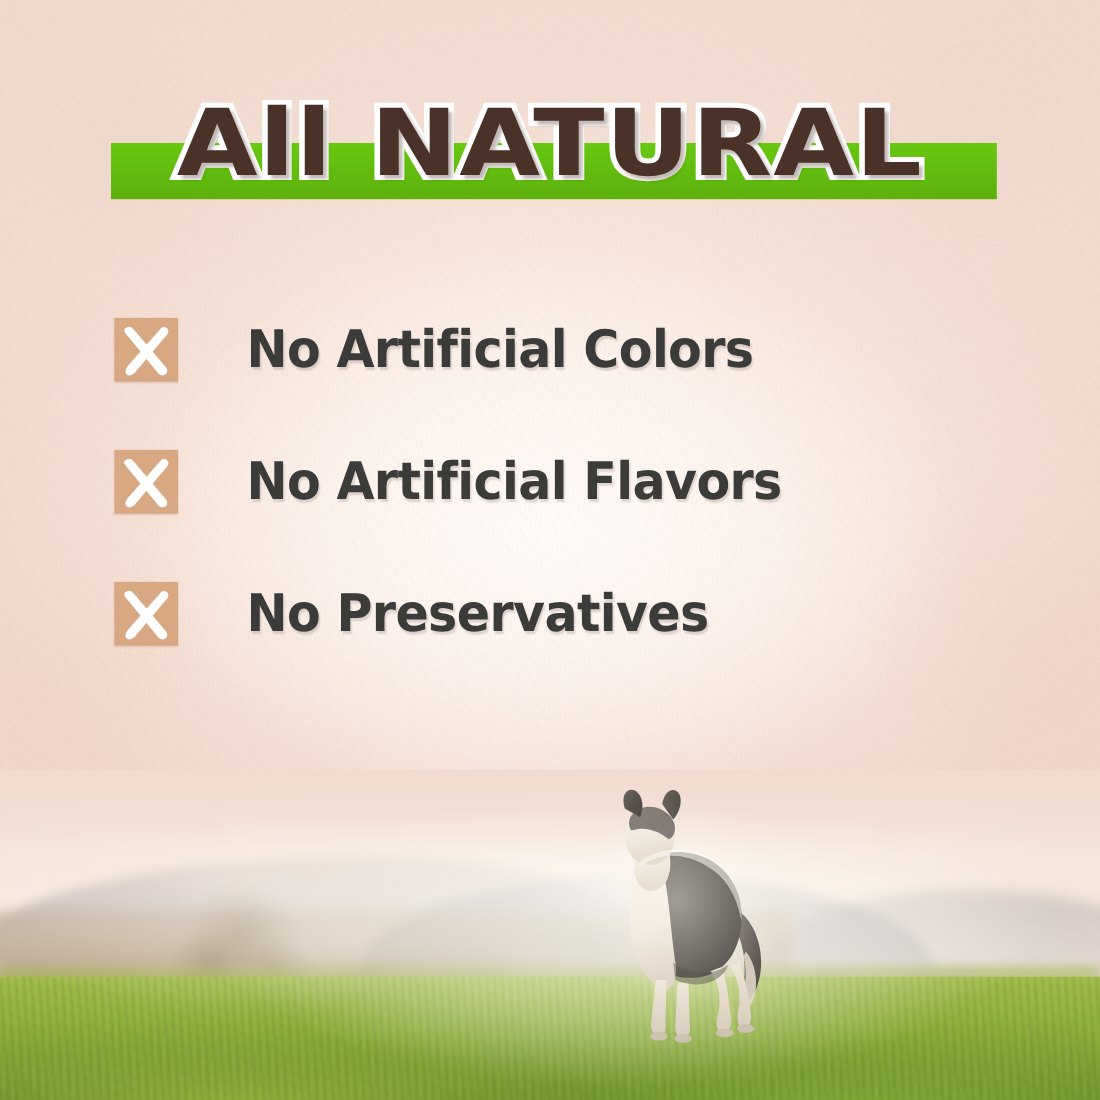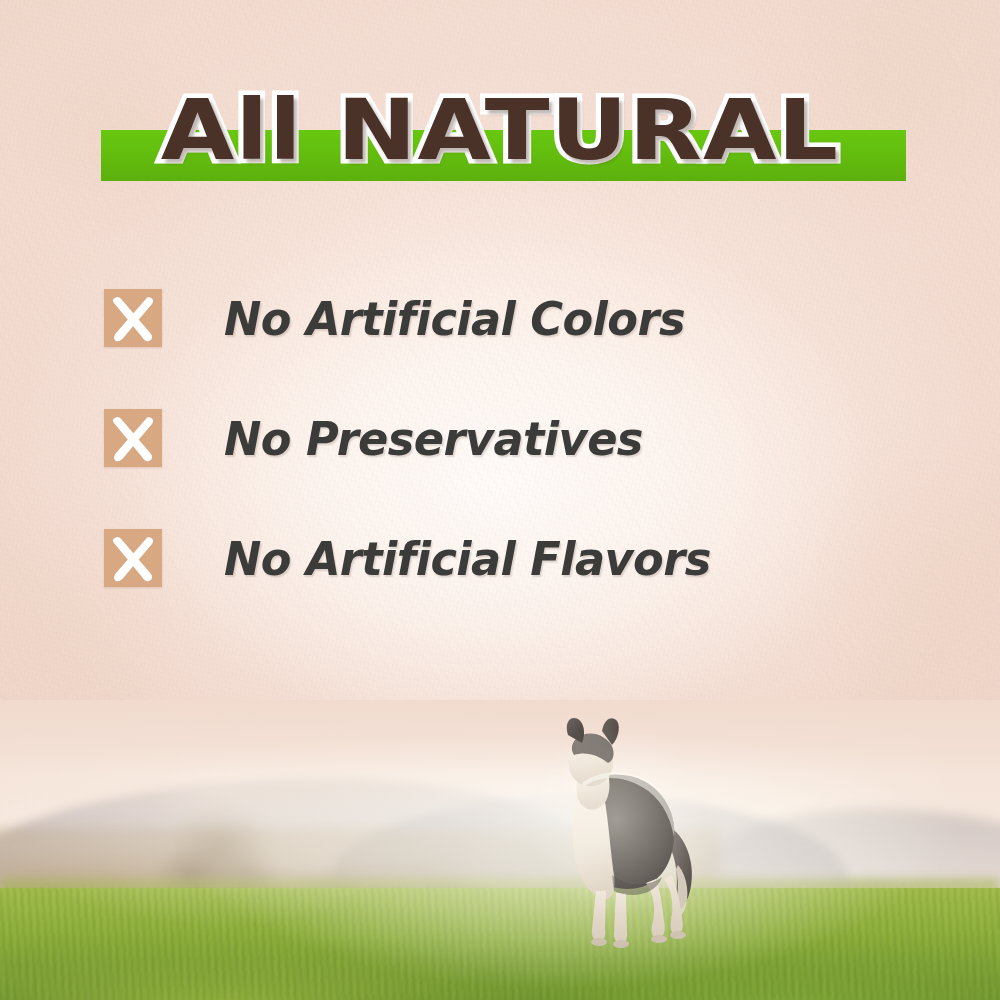--- a/index.html
+++ b/index.html
@@ -79,21 +79,21 @@
     -webkit-text-stroke:9px #ffffff;
     paint-order:stroke fill;
     text-shadow:
       3px 4px 3px rgba(60,35,22,0.32),
       0 0 1px rgba(255,255,255,0.9);
     white-space:nowrap;
   }
 
   
   #feature-list {
-    position:absolute; left:0; top:258px; width:1000px;font-style:italic;
+    position:absolute; left:0; top:258px; width:1000px;
   }
   .feature-row {
     position:relative;
     height:120px;
     display:flex;
     align-items:center;
     padding-left:104px;
   }
   .xbox {
     position:relative;
@@ -351,29 +351,29 @@
       <div class="feature-label">No Artificial Colors</div>
     </div>
 
     <div class="feature-row">
       <div class="xbox">
         <svg viewBox="0 0 58 58" xmlns="http://www.w3.org/2000/svg">
           <path d="M11 9 C13 7 16 8 18 11 L47 45 C49 48 48 51 45 52 C42 53 40 51 38 48 L10 14 C8 11 9 10 11 9 Z" fill="#ffffff"></path>
           <path d="M47 9 C49 10 50 12 48 15 L20 48 C18 51 15 53 12 52 C9 50 10 47 12 44 L41 11 C43 8 45 7 47 9 Z" fill="#ffffff"></path>
         </svg>
       </div>
-      <div class="feature-label">No Preservatives</div>
+      <div class="feature-label">No Artificial Flavors</div>
     </div>
 
     <div class="feature-row">
       <div class="xbox">
         <svg viewBox="0 0 58 58" xmlns="http://www.w3.org/2000/svg">
           <path d="M11 9 C13 7 16 8 18 11 L47 45 C49 48 48 51 45 52 C42 53 40 51 38 48 L10 14 C8 11 9 10 11 9 Z" fill="#ffffff"></path>
           <path d="M47 9 C49 10 50 12 48 15 L20 48 C18 51 15 53 12 52 C9 50 10 47 12 44 L41 11 C43 8 45 7 47 9 Z" fill="#ffffff"></path>
         </svg>
       </div>
-      <div class="feature-label">No Artificial Flavors</div>
+      <div class="feature-label">No Preservatives</div>
     </div>
 
 
   </div>
 
 </div>
 
 </body></html>

